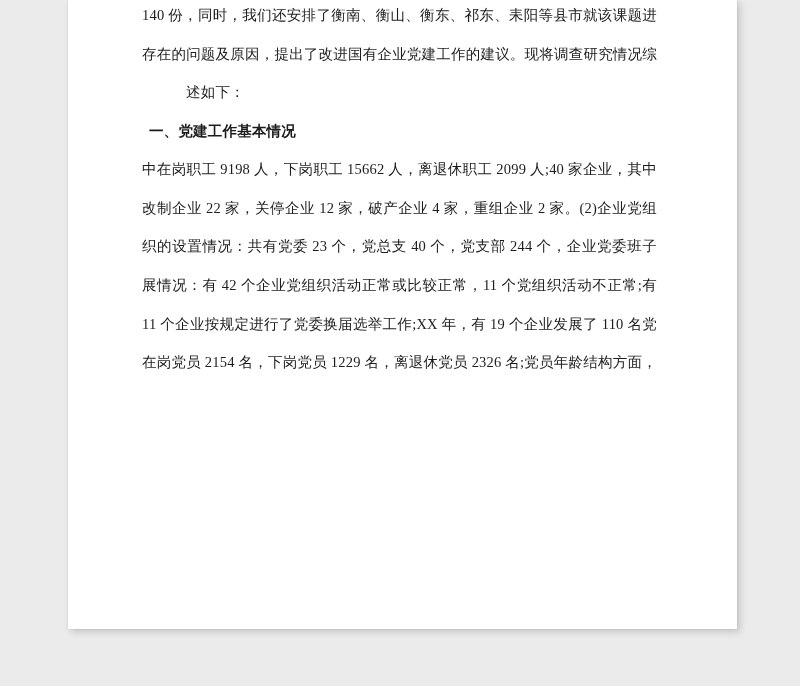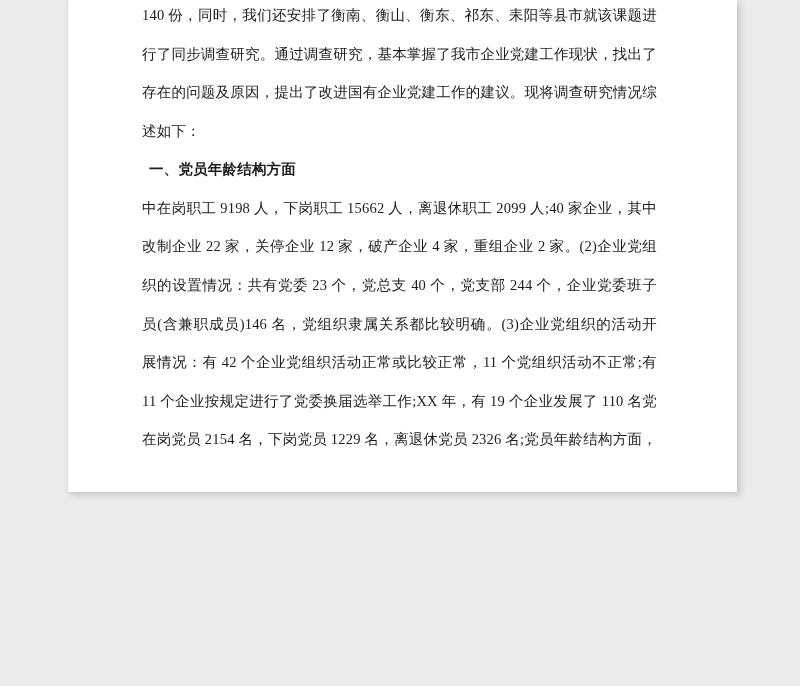--- a/index.html
+++ b/index.html
@@ -16,21 +16,21 @@
   }
   .workspace {
     position: absolute;
     inset: 0;
   }
   .paper {
     position: absolute;
     left: 68px;
     top: 0;
     width: 669px;
-    height: 492px;
+    height: 629px;
     background: #ffffff;
     box-shadow: 0 0 1px rgba(0,0,0,0.22), 3px 3px 7px rgba(0,0,0,0.16);
   }
   .content {
     position: absolute;
     left: 74px;
     top: 0;
     width: 515px;
     margin-top: -4px;
     color: #1c1c1c;
@@ -40,43 +40,42 @@
     height: 38.57px;
     line-height: 38.57px;
     overflow: hidden;
     text-align: justify;
     text-align-last: justify;
     white-space: normal;
     letter-spacing: 0.2px;
   }
   .line.para-end {
     text-align-last: left;
+    margin-left: 44px;
   }
   .line.heading {
     text-align-last: left;
     font-weight: bold;
     padding-left: 7px;
   }
   .line.para-start {
     padding-left: 13px;
   }
 </style>
 </head>
 <body>
 
 <div class="workspace">
   <div class="paper">
     <div class="content">
       <div class="line">140 份，同时，我们还安排了衡南、衡山、衡东、祁东、耒阳等县市就该课题进</div>
-      <div class="line">行了同步调查研究。通过调查研究，基本掌握了我市企业党建工作现状，找出了</div>
       <div class="line">存在的问题及原因，提出了改进国有企业党建工作的建议。现将调查研究情况综</div>
       <div class="line para-end">述如下：</div>
-      <div class="line heading">一、党员年龄结构方面</div>
+      <div class="line heading">一、党建工作基本情况</div>
       <div class="line">中在岗职工 9198 人，下岗职工 15662 人，离退休职工 2099 人;40 家企业，其中</div>
       <div class="line">改制企业 22 家，关停企业 12 家，破产企业 4 家，重组企业 2 家。(2)企业党组</div>
       <div class="line">织的设置情况：共有党委 23 个，党总支 40 个，党支部 244 个，企业党委班子成</div>
-      <div class="line">员(含兼职成员)146 名，党组织隶属关系都比较明确。(3)企业党组织的活动开</div>
       <div class="line">展情况：有 42 个企业党组织活动正常或比较正常，11 个党组织活动不正常;有</div>
       <div class="line">11 个企业按规定进行了党委换届选举工作;XX 年，有 19 个企业发展了 110 名党</div>
       <div class="line">在岗党员 2154 名，下岗党员 1229 名，离退休党员 2326 名;党员年龄结构方面，</div>
     </div>
   </div>
 </div>
 
 </body></html>

